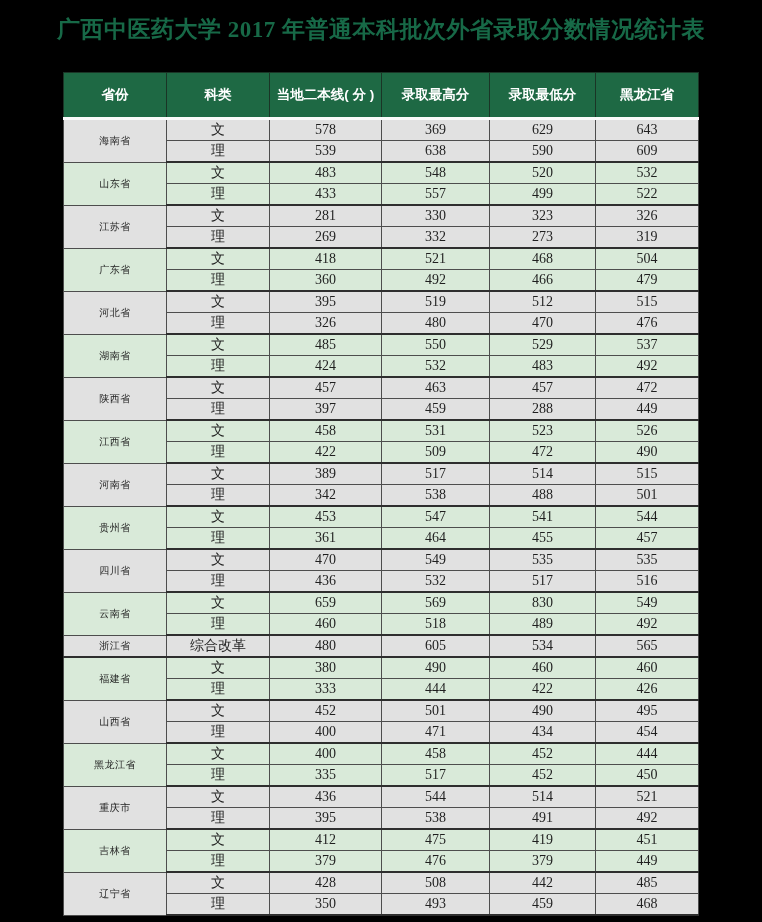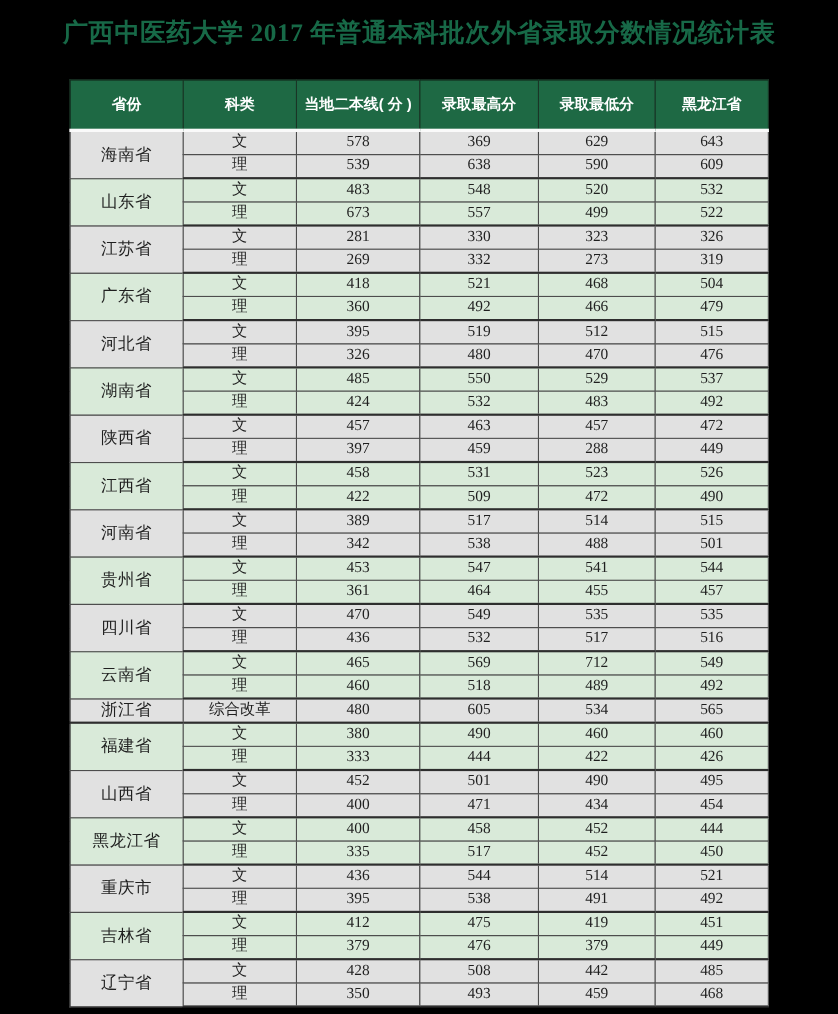--- a/index.html
+++ b/index.html
@@ -71,21 +71,21 @@
     vertical-align: middle;
     height: 20px;
     line-height: 20px;
     padding: 0 2px;
     border: 1px solid var(--grid-border);
   }
   tbody tr.gray td  { background: var(--row-gray); }
   tbody tr.green td { background: var(--row-green); }
   tbody tr.group-end td { border-bottom: 2px solid var(--group-border); }
   tbody td.province {
-    font-size: 15px;
+    font-size: 10px;
     letter-spacing: 0.5px;
   }
 </style>
 </head>
 <body>
 
 <div class="page">
   <h1 class="doc-title">广西中医药大学 2017 年普通本科批次外省录取分数情况统计表</h1>
 
   <table class="score-table">
@@ -126,21 +126,21 @@
         <tr class="green">
           <td class="province" rowspan="2">山东省</td>
           <td>文</td>
           <td>483</td>
           <td>548</td>
           <td>520</td>
           <td>532</td>
         </tr>
         <tr class="green group-end">
           <td>理</td>
-          <td>673</td>
+          <td>433</td>
           <td>557</td>
           <td>499</td>
           <td>522</td>
         </tr>
         <tr class="gray">
           <td class="province" rowspan="2">江苏省</td>
           <td>文</td>
           <td>281</td>
           <td>330</td>
           <td>323</td>
@@ -269,23 +269,23 @@
         <tr class="gray group-end">
           <td>理</td>
           <td>436</td>
           <td>532</td>
           <td>517</td>
           <td>516</td>
         </tr>
         <tr class="green">
           <td class="province" rowspan="2">云南省</td>
           <td>文</td>
-          <td>465</td>
+          <td>659</td>
           <td>569</td>
-          <td>712</td>
+          <td>830</td>
           <td>549</td>
         </tr>
         <tr class="green group-end">
           <td>理</td>
           <td>460</td>
           <td>518</td>
           <td>489</td>
           <td>492</td>
         </tr>
         <tr class="gray group-end">

